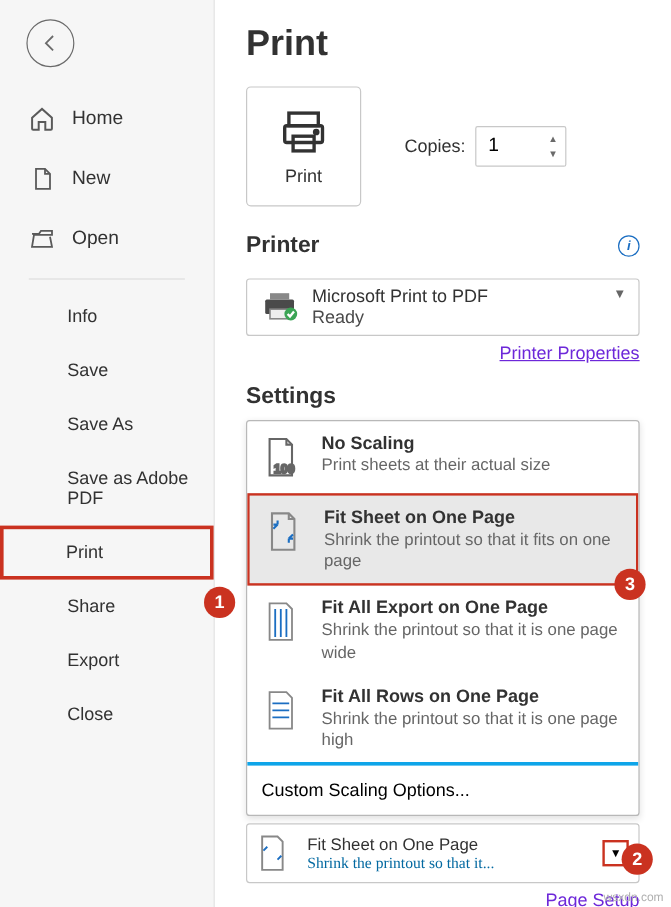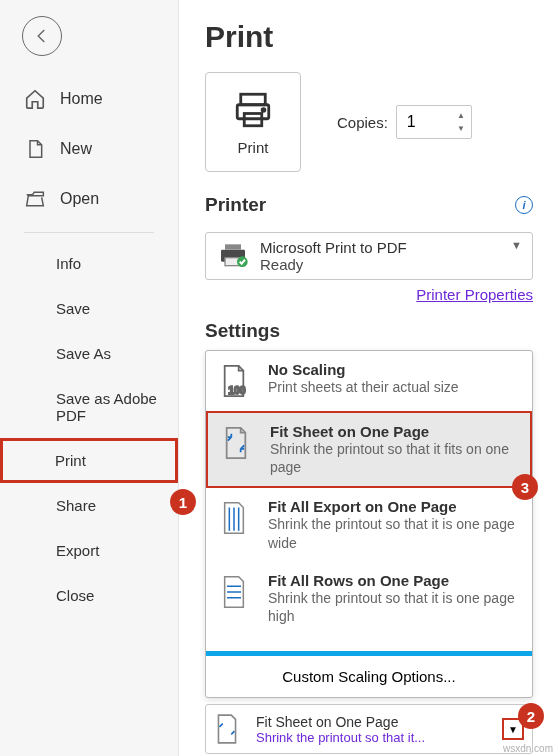--- a/index.html
+++ b/index.html
@@ -31,25 +31,25 @@
 .drop-arrow { font-size: 11px; color: #666; }
 .link-row { text-align: right; margin: 6px 0 16px 0; }
 .link { color: #6d28d9; text-decoration: underline; font-size: 15px; cursor: pointer; }
 .scaling-menu { border: 1px solid #b8b8b8; border-radius: 3px; background: #fff; box-shadow: 0 2px 6px rgba(0,0,0,0.12); overflow: hidden; }
 .scale-opt { display: flex; gap: 16px; padding: 10px 14px; cursor: pointer; align-items: flex-start; }
 .scale-opt.selected { background: #e8e8e8; border: 2px solid #ca3220; }
 .scale-icon { width: 32px; height: 40px; flex: 0 0 32px; display: flex; align-items: center; }
 .scale-text { flex: 1; }
 .scale-title { font-size: 15px; font-weight: 700; color: #323232; }
 .scale-desc { font-size: 14px; color: #666; line-height: 1.3; }
-.custom-opt { text-align: center; padding: 12px; font-size: 15px; cursor: pointer; border-top: 5px solid #0ea5e9; margin-top: 16px; }
+.custom-opt { text-align: left; padding: 12px; font-size: 15px; cursor: pointer; border-top: 3px solid #0ea5e9; }
 .summary-box { margin-top: 6px; border: 1px solid #c8c8c8; border-radius: 3px; display: flex; align-items: center; gap: 10px; padding: 4px 8px; }
 .summary-text { flex: 1; }
 .summary-title { font-size: 14px; color: #323232; }
-.summary-desc { font-size: 13px; color: #6d28d9; white-space: nowrap; overflow: hidden; text-overflow: ellipsis; max-width: 180px; }
+.summary-desc { font-size: 13px; color: #0369a1; white-space: nowrap; overflow: hidden; text-overflow: ellipsis; max-width: 180px; font-family: Liberation Serif, serif; }
 .summary-drop { width: 22px; height: 22px; background: #fff; border: 2.5px solid #ca3220; display: flex; align-items: center; justify-content: center; font-size: 10px; cursor: pointer; }
 .badge { position: absolute; width: 26px; height: 26px; border-radius: 50%; background: #ca3220; color: #fff; font-weight: bold; font-size: 15px; display: flex; align-items: center; justify-content: center; }
 .badge1 { left: 170px; top: 489px; }
 .badge2 { left: 518px; top: 703px; }
 .badge3 { left: 512px; top: 474px; }
 .watermark { position: absolute; right: 6px; bottom: 2px; font-size: 10px; color: #b0b0b0; }
 </style>
 </head>
 <body>
 

